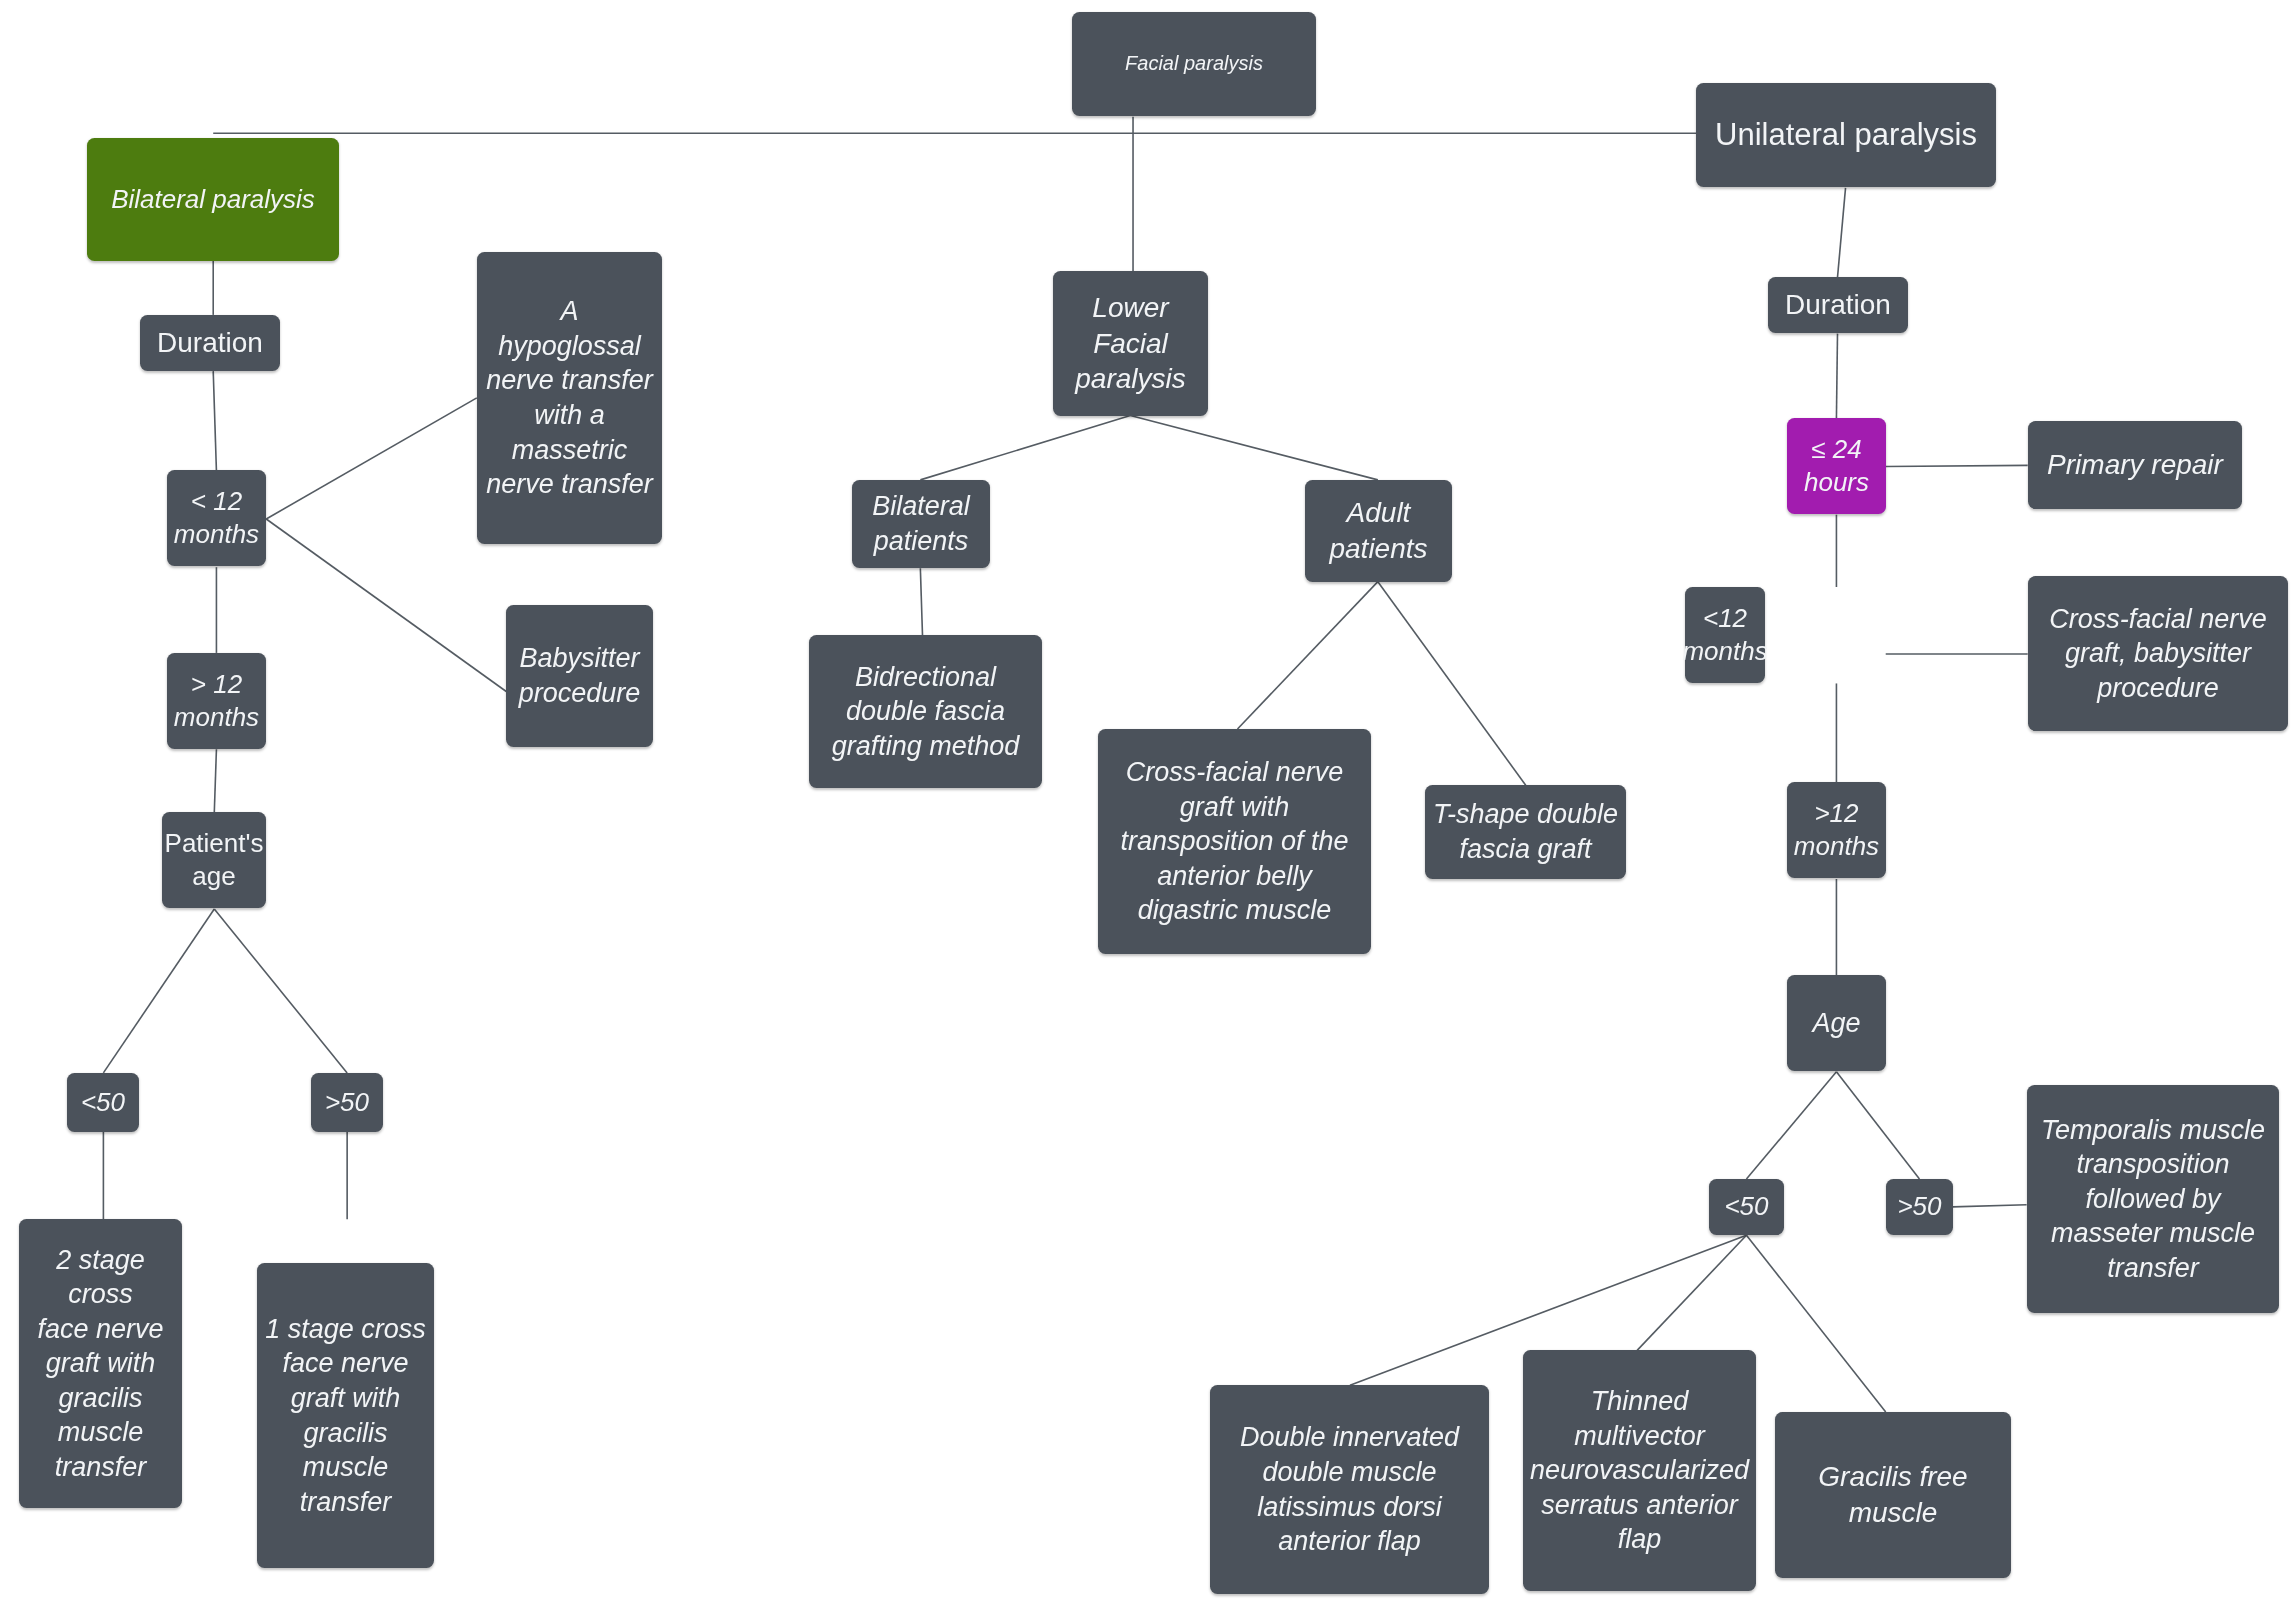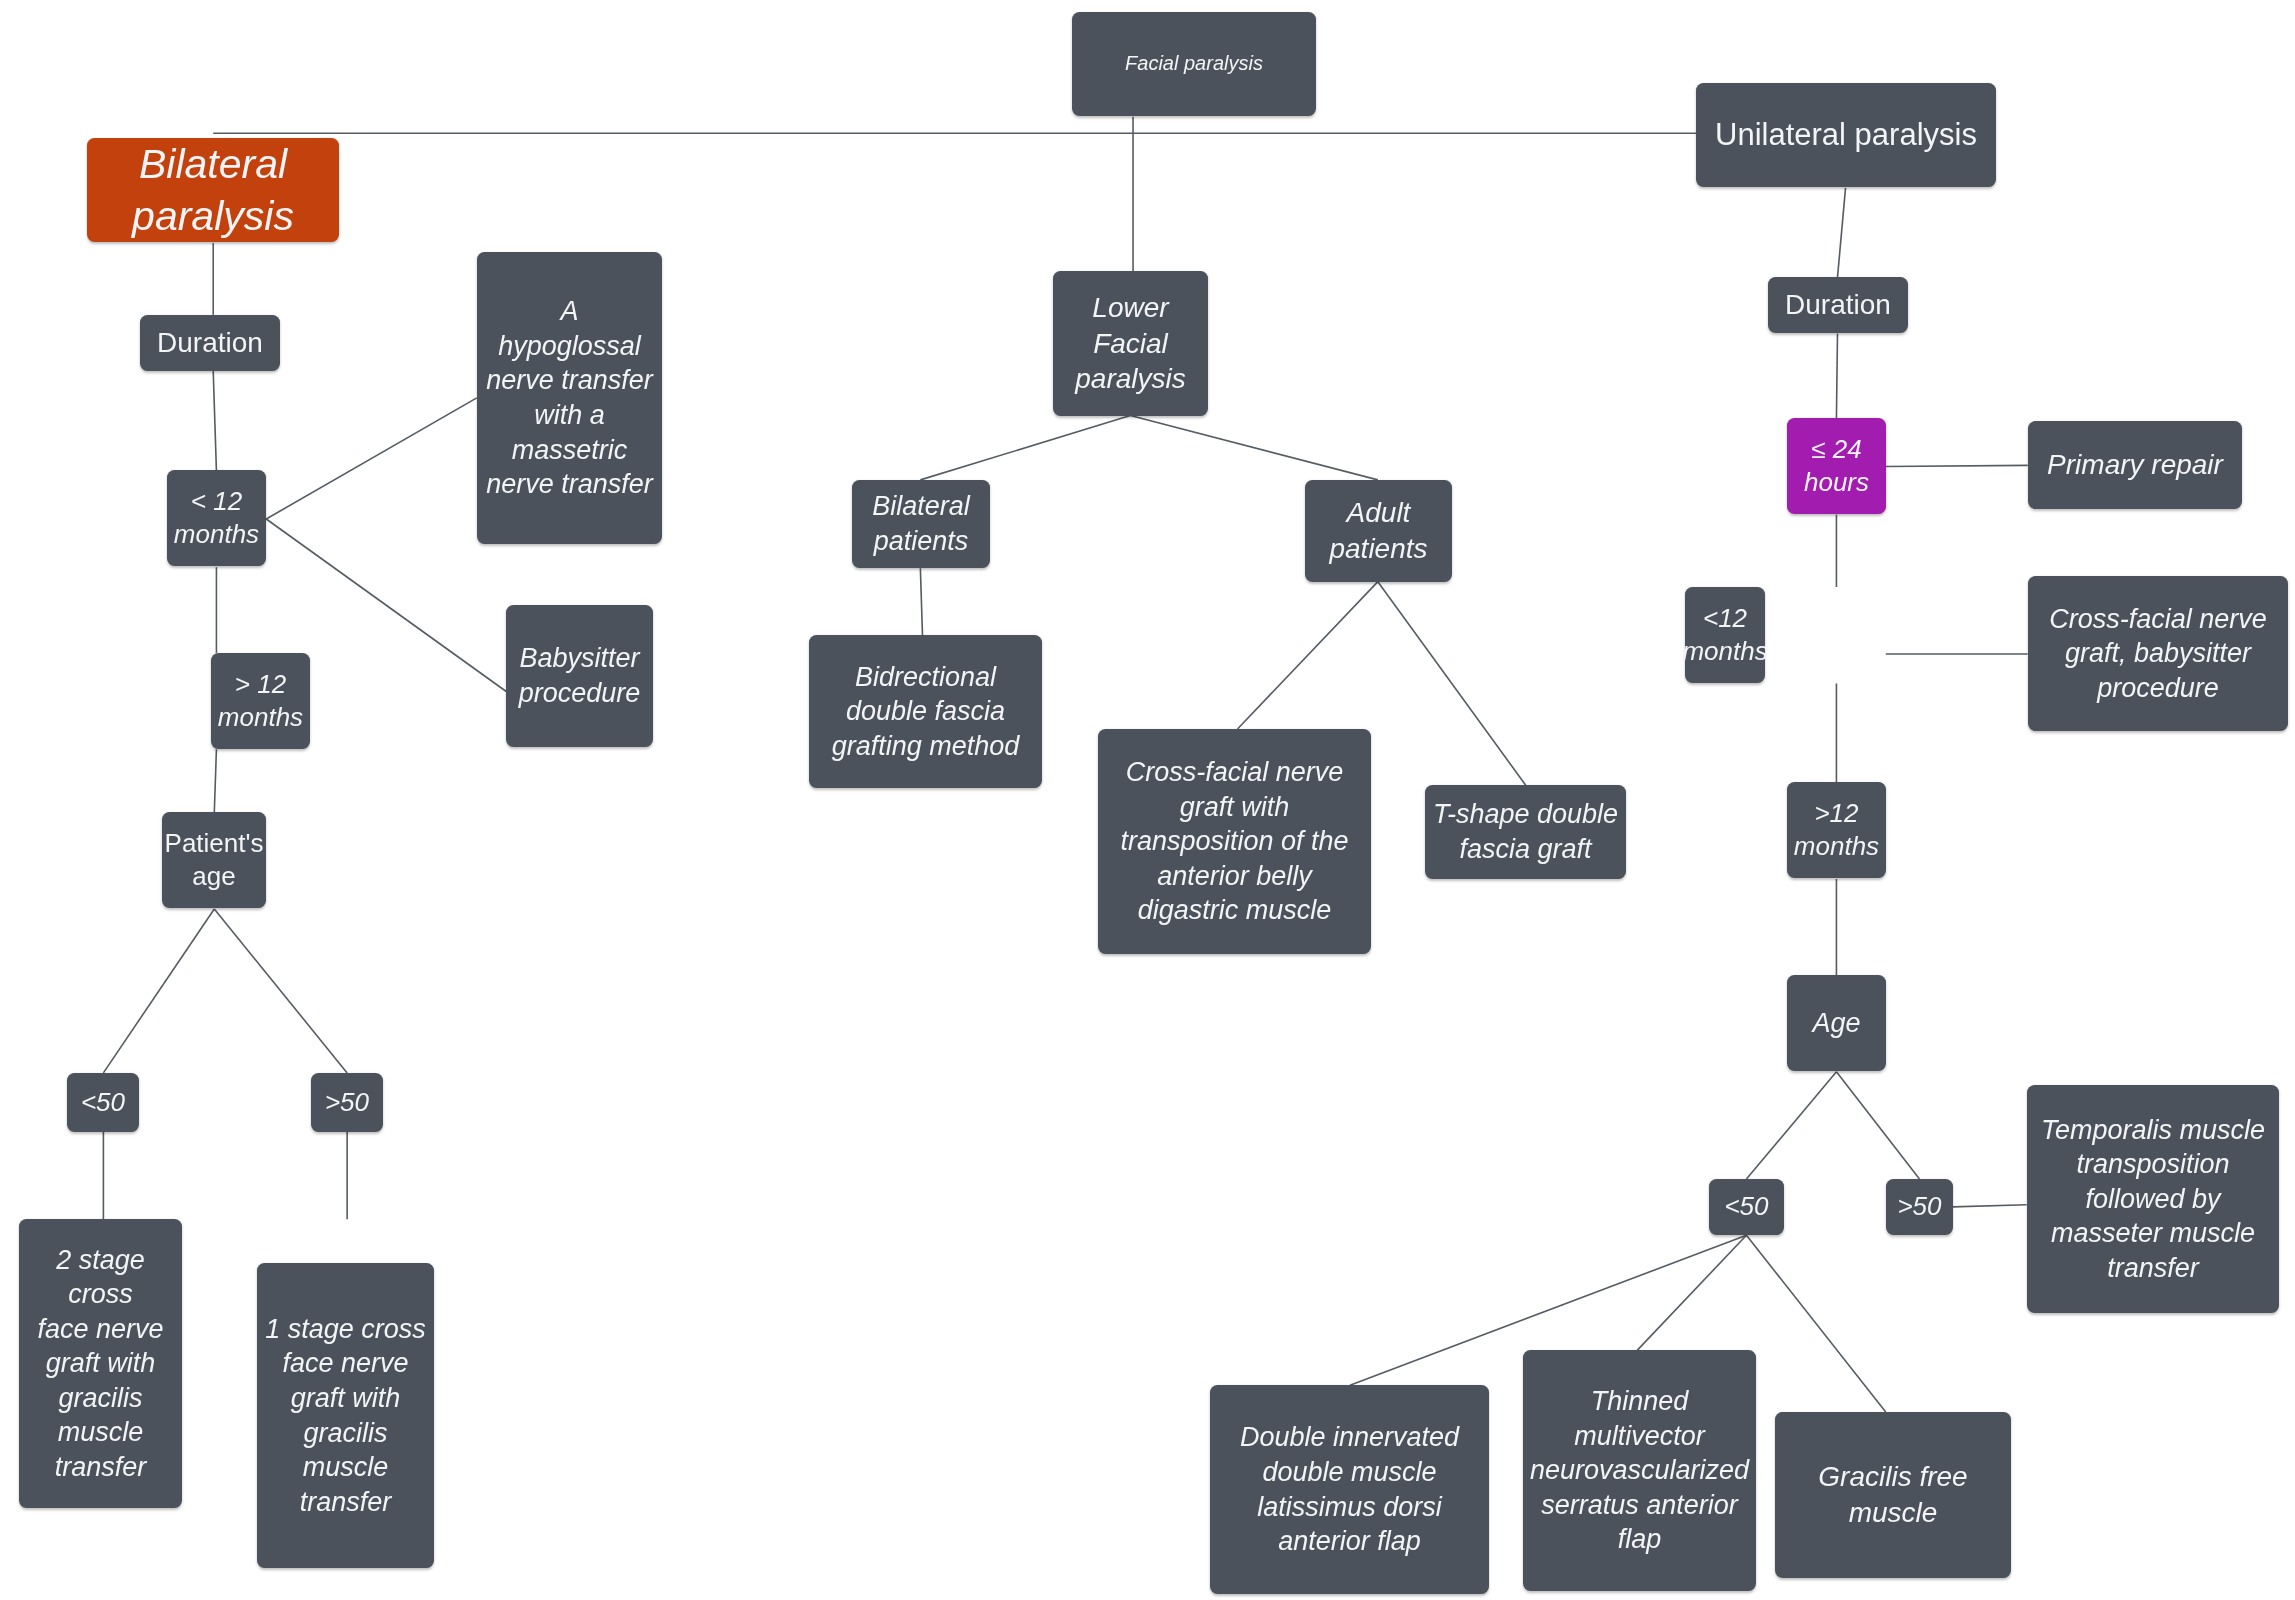--- a/index.html
+++ b/index.html
@@ -58,34 +58,34 @@
       <path d="M 3428,2000 L 3583,2200" stroke="#555c63" stroke-width="3" fill="none"></path>
       <path d="M 3645,2252 L 3783,2248" stroke="#555c63" stroke-width="3" fill="none"></path>
       <path d="M 3260,2305 L 2520,2585" stroke="#555c63" stroke-width="3" fill="none"></path>
       <path d="M 3260,2305 L 3056,2520" stroke="#555c63" stroke-width="3" fill="none"></path>
       <path d="M 3260,2305 L 3520,2635" stroke="#555c63" stroke-width="3" fill="none"></path>
     </svg>
   <div id="node-layer">
       <div class="node" style="left: 1072px; top: 11.8px; width: 244px; height: 104px; font-size: 20px; background: rgb(75, 82, 91); color: rgb(242, 244, 246);">
         <span>Facial paralysis</span>
       </div>
-      <div class="node" style="left: 87px; top: 138px; width: 252px; height: 104px; font-size: 41px; background: #c2410c; color: rgb(242, 244, 246);">
+      <div class="node" style="left: 87px; top: 138px; width: 252px; height: 123px; font-size: 26px; background: #4d7c0f; color: rgb(242, 244, 246);">
         <span>Bilateral paralysis</span>
       </div>
       <div class="node plain" style="left: 1696px; top: 83px; width: 300px; height: 104px; font-size: 31px; background: rgb(75, 82, 91); color: rgb(242, 244, 246);">
         <span>Unilateral paralysis</span>
       </div>
       <div class="node plain" style="left: 140px; top: 315px; width: 140px; height: 56px; font-size: 28px; background: rgb(75, 82, 91); color: rgb(242, 244, 246);">
         <span>Duration</span>
       </div>
       <div class="node" style="left: 167px; top: 470px; width: 99px; height: 96px; font-size: 26px; background: rgb(75, 82, 91); color: rgb(242, 244, 246);">
         <span>&lt; 12
 months</span>
       </div>
-      <div class="node" style="left: 167px; top: 653px; width: 99px; height: 96px; font-size: 26px; background: rgb(75, 82, 91); color: rgb(242, 244, 246); margin-left: 44px;">
+      <div class="node" style="left: 167px; top: 653px; width: 99px; height: 96px; font-size: 26px; background: rgb(75, 82, 91); color: rgb(242, 244, 246);">
         <span>&gt; 12
 months</span>
       </div>
       <div class="node plain" style="left: 162px; top: 812px; width: 104px; height: 96px; font-size: 26px; background: rgb(75, 82, 91); color: rgb(242, 244, 246);">
         <span>Patient's
 age</span>
       </div>
       <div class="node" style="left: 477px; top: 252px; width: 185px; height: 292px; font-size: 27px; background: rgb(75, 82, 91); color: rgb(242, 244, 246);">
         <span>A
 hypoglossal

